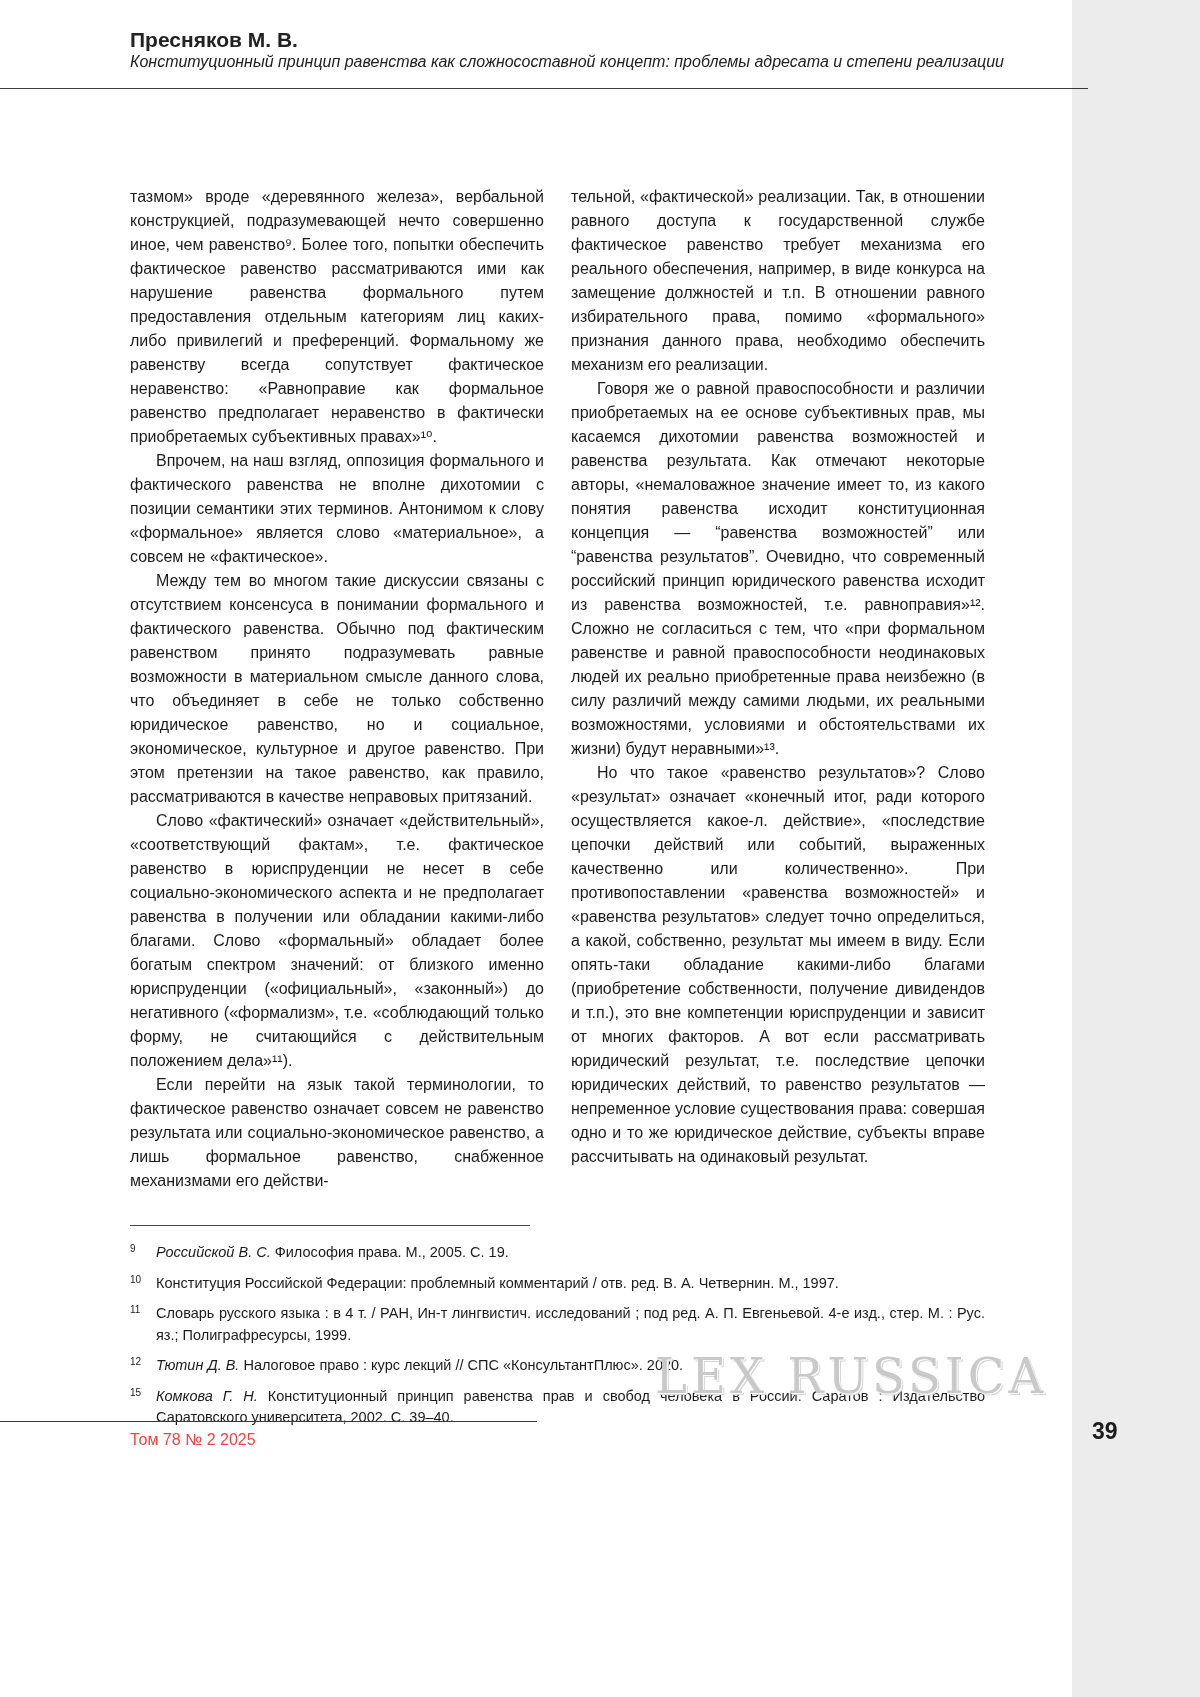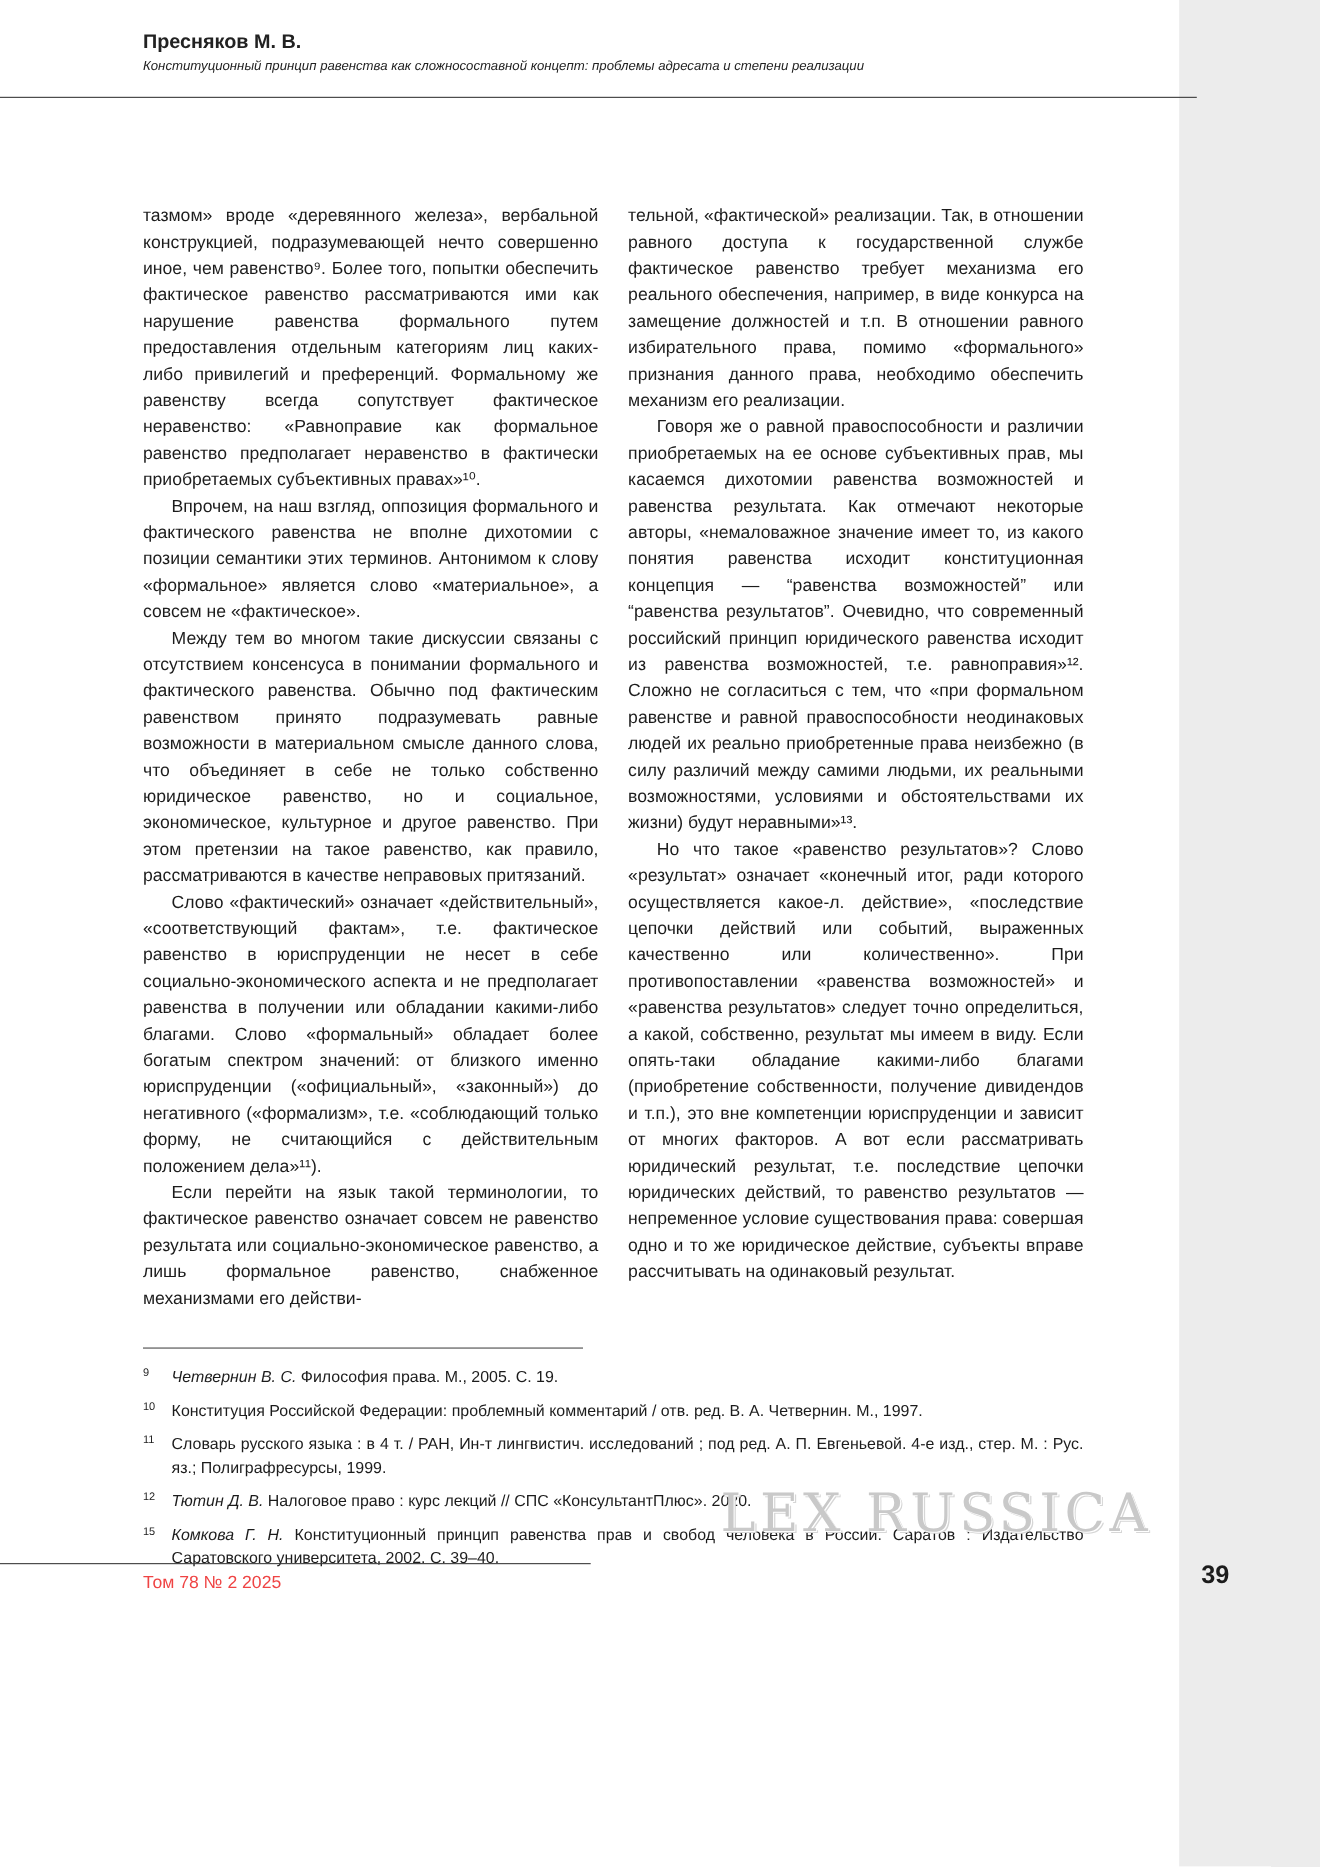--- a/index.html
+++ b/index.html
@@ -19,25 +19,25 @@
     width:128px; height:100%;
     background:#ececec;
   }
   .page-num {
     position:absolute; top:1418px; left:20px;
     font-size:23px; font-weight:bold; color:#1c1c1c;
   }
   
   .hdr-author {
     position:absolute; left:130px; top:28px;
-    font-size:18px; font-weight:bold; color:#222;
+    font-size:21px; font-weight:bold; color:#222;
   }
   .hdr-title {
     position:absolute; left:130px; top:53px;
-    font-size:12px; font-style:italic; color:#222;
+    font-size:16px; font-style:italic; color:#222;
     width:955px;
   }
   .header-rule {
     position:absolute; left:0; top:88px;
     width:1088px; height:1px; background:#3a3a3a;
   }
   
   .columns {
     position:absolute; left:130px; top:140px;
     width:855px;
@@ -110,21 +110,21 @@
       </section>
     <section class="col" id="right-col">
         <p>тельной, «фактической» реализации. Так, в отношении равного доступа к государственной службе фактическое равенство требует механизма его реального обеспечения, например, в виде конкурса на замещение должностей и т.п. В отношении равного избирательного права, помимо «формального» признания данного права, необходимо обеспечить механизм его реализации.</p>
         <p>Говоря же о равной правоспособности и различии приобретаемых на ее основе субъективных прав, мы касаемся дихотомии равенства возможностей и равенства результата. Как отмечают некоторые авторы, «немаловажное значение имеет то, из какого понятия равенства исходит конституционная концепция — “равенства возможностей” или “равенства результатов”. Очевидно, что современный российский принцип юридического равенства исходит из равенства возможностей, т.е. равноправия»¹². Сложно не согласиться с тем, что «при формальном равенстве и равной правоспособности неодинаковых людей их реально приобретенные права неизбежно (в силу различий между самими людьми, их реальными возможностями, условиями и обстоятельствами их жизни) будут неравными»¹³.</p>
         <p>Но что такое «равенство результатов»? Слово «результат» означает «конечный итог, ради которого осуществляется какое-л. действие», «последствие цепочки действий или событий, выраженных качественно или количественно». При противопоставлении «равенства возможностей» и «равенства результатов» следует точно определиться, а какой, собственно, результат мы имеем в виду. Если опять-таки обладание какими-либо благами (приобретение собственности, получение дивидендов и т.п.), это вне компетенции юриспруденции и зависит от многих факторов. А вот если рассматривать юридический результат, т.е. последствие цепочки юридических действий, то равенство результатов — непременное условие существования права: совершая одно и то же юридическое действие, субъекты вправе рассчитывать на одинаковый результат.</p>
       </section>
   </main>
 
   <div class="fn-rule"></div>
   <section class="footnotes" id="footnotes">
-      <p class="footnote"><sup class="fn-num">9</sup><span class="fn-author">Четвернин В. С. </span><span>Философия права. М., 2005. С. 19.</span></p>
+      <p class="footnote"><sup class="fn-num">9</sup><span class="fn-author">Российской В. С. </span><span>Философия права. М., 2005. С. 19.</span></p>
       <p class="footnote"><sup class="fn-num">10</sup><span>Конституция Российской Федерации: проблемный комментарий / отв. ред. В. А. Четвернин. М., 1997.</span></p>
       <p class="footnote"><sup class="fn-num">11</sup><span>Словарь русского языка : в 4 т. / РАН, Ин-т лингвистич. исследований ; под ред. А. П. Евгеньевой. 4-е изд., стер. М. : Рус. яз.; Полиграфресурсы, 1999.</span></p>
       <p class="footnote"><sup class="fn-num">12</sup><span class="fn-author">Тютин Д. В. </span><span>Налоговое право : курс лекций // СПС «КонсультантПлюс». 2020.</span></p>
       <p class="footnote"><sup class="fn-num">15</sup><span class="fn-author">Комкова Г. Н. </span><span>Конституционный принцип равенства прав и свобод человека в России. Саратов : Издательство Саратовского университета, 2002. С. 39–40.</span></p>
     </section>
 
   <div class="footer-rule"></div>
   <div class="issue">Том 78 № 2 2025</div>
   <div class="logo">LEX RUSSICA</div>
 

